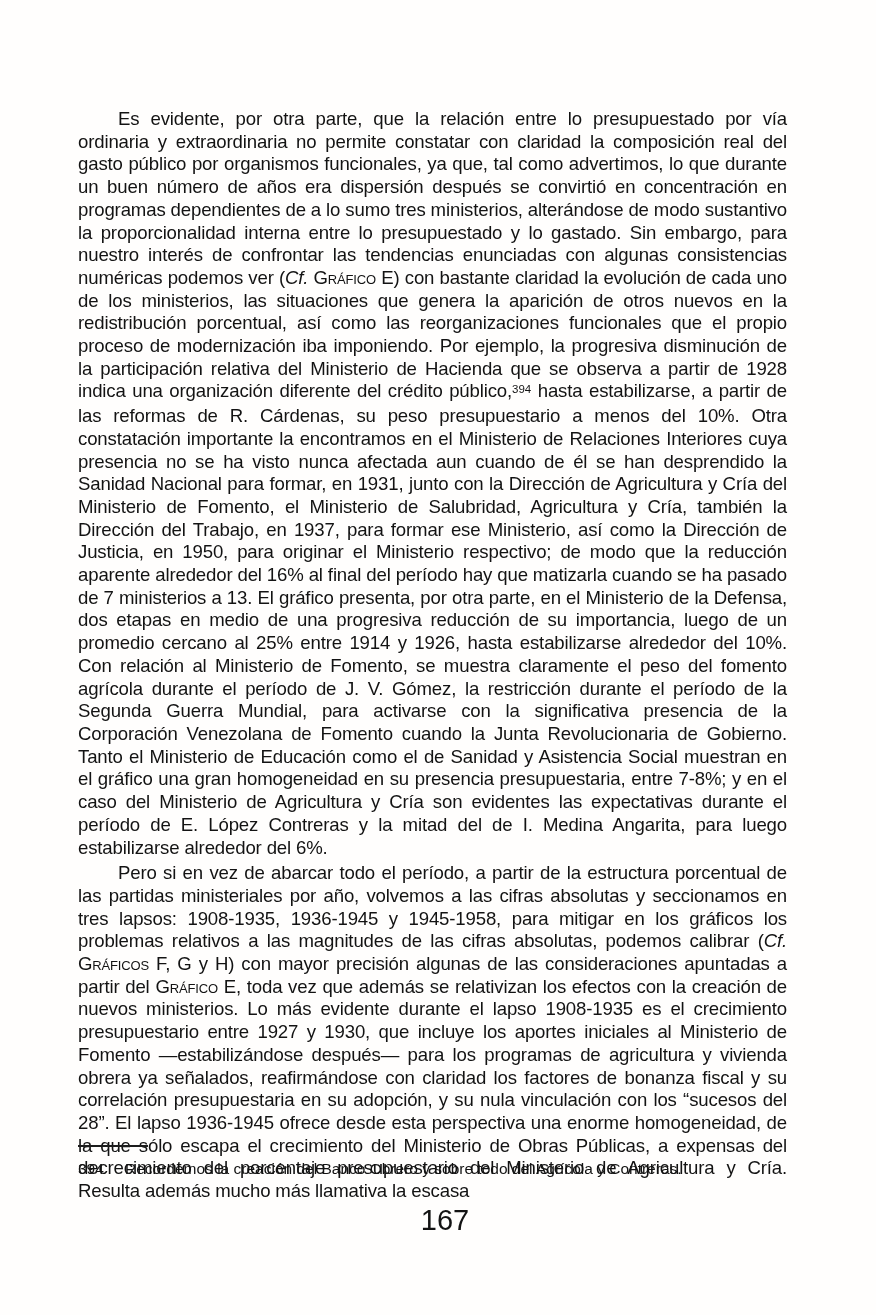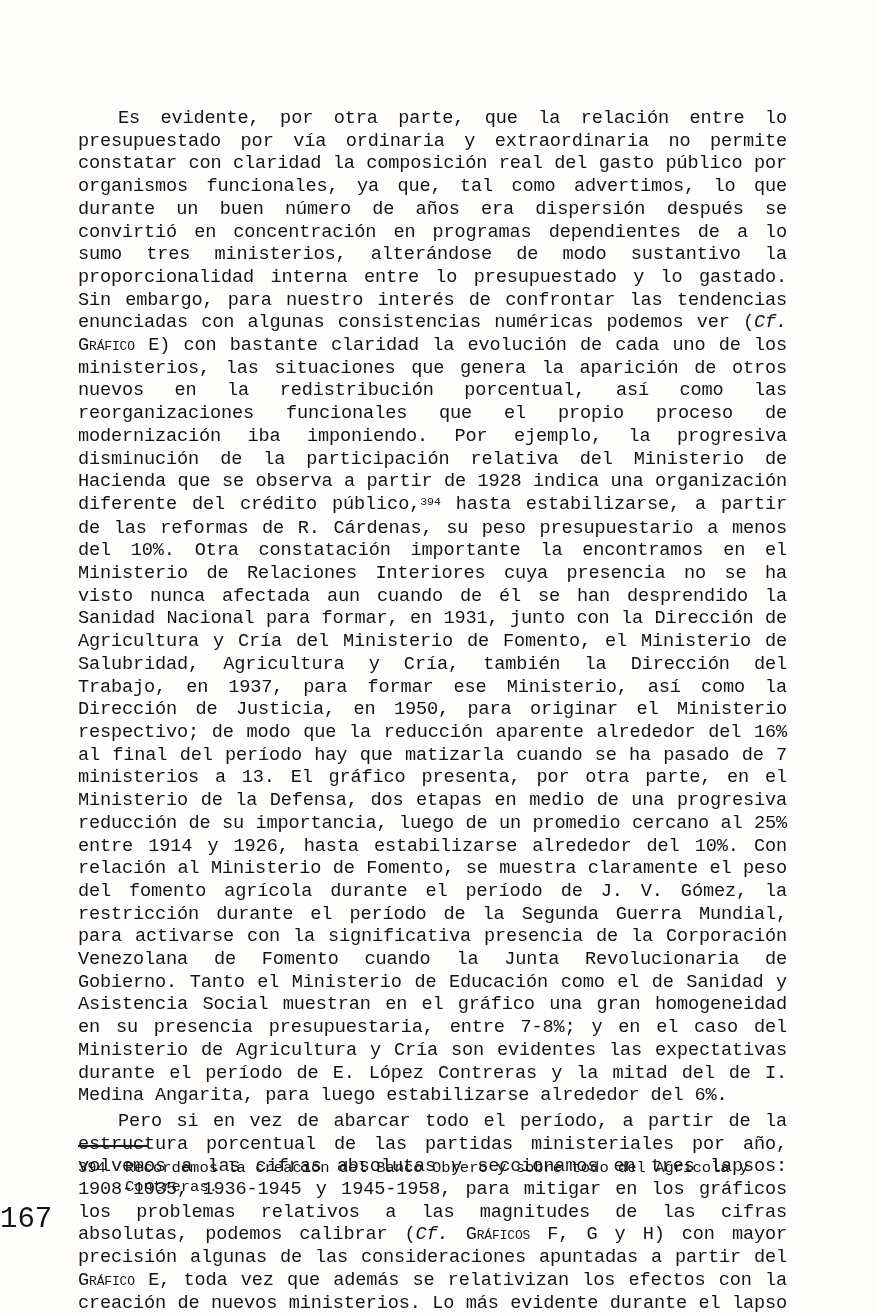--- a/index.html
+++ b/index.html
@@ -2,21 +2,21 @@
 <html lang="es"><head>
 <meta charset="utf-8">
 <style>
   html, body { margin: 0; padding: 0; }
   body { background: #ffffff; }
   .page {
     position: relative;
     width: 876px;
     height: 1315px;
     background: #fffefd;
-    font-family: Liberation Mono, monospace;
+    font-family: Liberation Sans, sans-serif;
     color: #131313;
     overflow: hidden;
   }
   .body-text {
     position: absolute;
     left: 78px;
     top: 108px;
     width: 709px;
   }
   p.para {
@@ -52,23 +52,24 @@
     font-size: 15.5px;
     line-height: 19px;
   }
   .fn-num { flex: 0 0 47px; }
   .fn-text { flex: 1; }
   .page-num {
     position: absolute;
     left: 0;
     top: 1204px;
     width: 850px;
-    text-align: left;
+    text-align: center;
     font-size: 29px;
     line-height: 32px;
+    padding-left: 20px;
   }
 </style>
 </head>
 <body>
 
 <div class="page">
 
   <div class="body-text">
       <p class="para"><span>Es evidente, por otra parte, que la relación entre lo presupuestado por vía ordinaria y extraordinaria no permite constatar con claridad la composición real del gasto público por organismos funcionales, ya que, tal como advertimos, lo que durante un buen número de años era dispersión después se convirtió en concentración en programas dependientes de a lo sumo tres ministerios, alterándose de modo sustantivo la proporcionalidad interna entre lo presupuestado y lo gastado. Sin embargo, para nuestro interés de confrontar las tendencias enunciadas con algunas consistencias numéricas podemos ver (</span><span class="it">Cf.</span><span> </span><span class="sc">Gráfico</span><span> E) con bastante claridad la evolución de cada uno de los ministerios, las situaciones que genera la aparición de otros nuevos en la redistribución porcentual, así como las reorganizaciones funcionales que el propio proceso de modernización iba imponiendo. Por ejemplo, la progresiva disminución de la participación relativa del Ministerio de Hacienda que se observa a partir de 1928 indica una organización diferente del crédito público,</span><span class="supref">394</span><span> hasta estabilizarse, a partir de las reformas de R. Cárdenas, su peso presupuestario a menos del 10%. Otra constatación importante la encontramos en el Ministerio de Relaciones Interiores cuya presencia no se ha visto nunca afectada aun cuando de él se han desprendido la Sanidad Nacional para formar, en 1931, junto con la Dirección de Agricultura y Cría del Ministerio de Fomento, el Ministerio de Salubridad, Agricultura y Cría, también la Dirección del Trabajo, en 1937, para formar ese Ministerio, así como la Dirección de Justicia, en 1950, para originar el Ministerio respectivo; de modo que la reducción aparente alrededor del 16% al final del período hay que matizarla cuando se ha pasado de 7 ministerios a 13. El gráfico presenta, por otra parte, en el Ministerio de la Defensa, dos etapas en medio de una progresiva reducción de su importancia, luego de un promedio cercano al 25% entre 1914 y 1926, hasta estabilizarse alrededor del 10%. Con relación al Ministerio de Fomento, se muestra claramente el peso del fomento agrícola durante el período de J. V. Gómez, la restricción durante el período de la Segunda Guerra Mundial, para activarse con la significativa presencia de la Corporación Venezolana de Fomento cuando la Junta Revolucionaria de Gobierno. Tanto el Ministerio de Educación como el de Sanidad y Asistencia Social muestran en el gráfico una gran homogeneidad en su presencia presupuestaria, entre 7-8%; y en el caso del Ministerio de Agricultura y Cría son evidentes las expectativas durante el período de E. López Contreras y la mitad del de I. Medina Angarita, para luego estabilizarse alrededor del 6%.</span></p>
       <p class="para"><span>Pero si en vez de abarcar todo el período, a partir de la estructura porcentual de las partidas ministeriales por año, volvemos a las cifras absolutas y seccionamos en tres lapsos: 1908-1935, 1936-1945 y 1945-1958, para mitigar en los gráficos los problemas relativos a las magnitudes de las cifras absolutas, podemos calibrar (</span><span class="it">Cf.</span><span> </span><span class="sc">Gráficos</span><span> F, G y H) con mayor precisión algunas de las consideraciones apuntadas a partir del </span><span class="sc">Gráfico</span><span> E, toda vez que además se relativizan los efectos con la creación de nuevos ministerios. Lo más evidente durante el lapso 1908-1935 es el crecimiento presupuestario entre 1927 y 1930, que incluye los aportes iniciales al Ministerio de Fomento —estabilizándose después— para los programas de agricultura y vivienda obrera ya señalados, reafirmándose con claridad los factores de bonanza fiscal y su correlación presupuestaria en su adopción, y su nula vinculación con los “sucesos del 28”. El lapso 1936-1945 ofrece desde esta perspectiva una enorme homogeneidad, de la que sólo escapa el crecimiento del Ministerio de Obras Públicas, a expensas del decrecimiento del porcentaje presupuestario del Ministerio de Agricultura y Cría. Resulta además mucho más llamativa la escasa</span></p>

